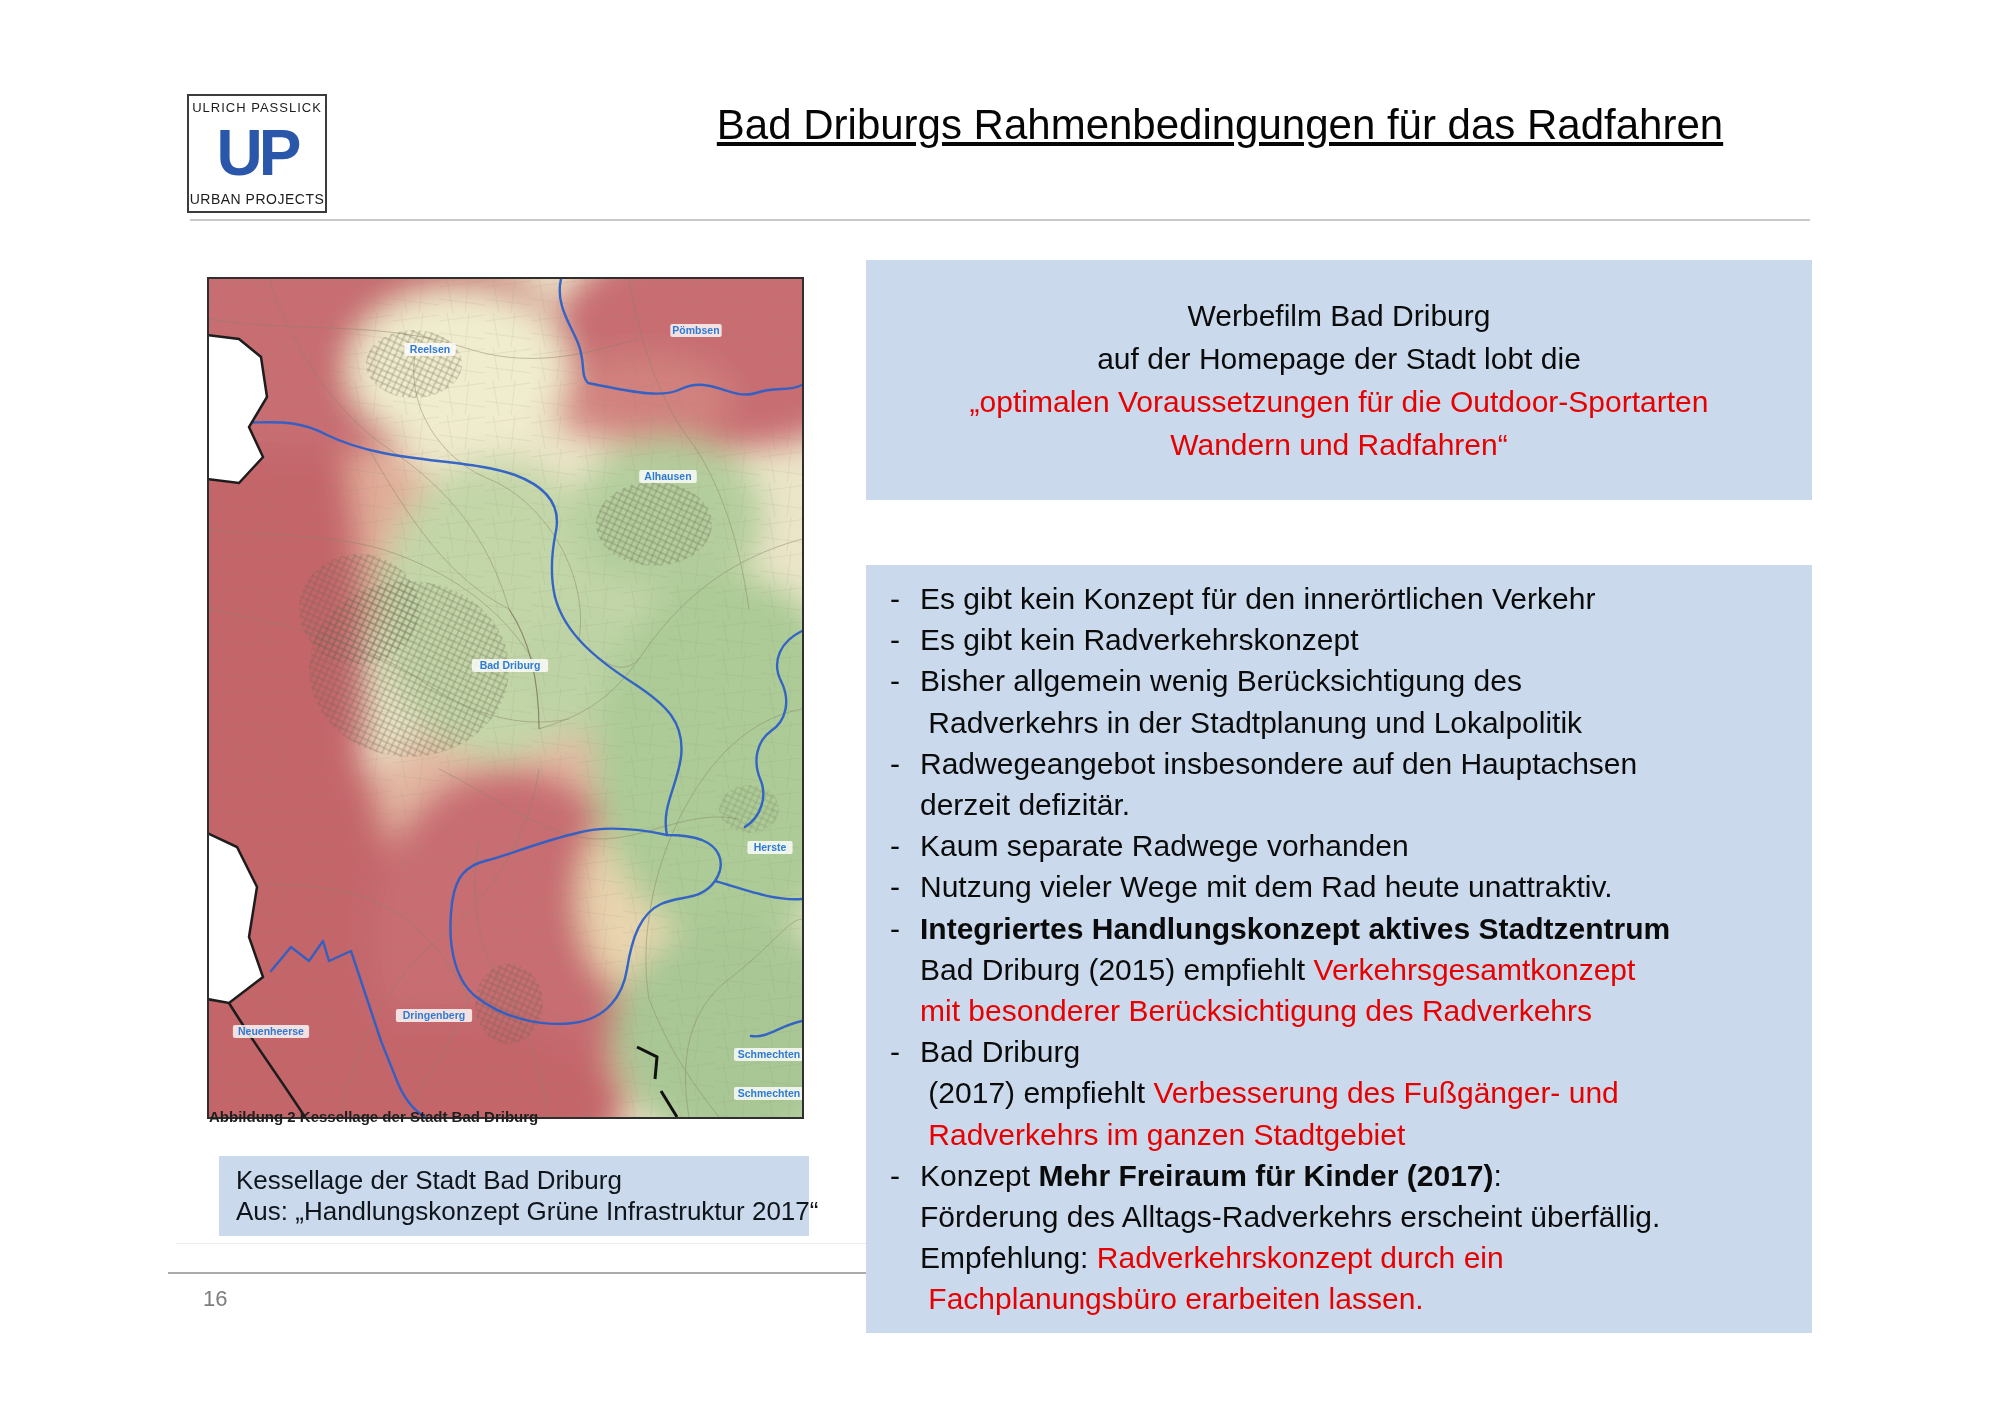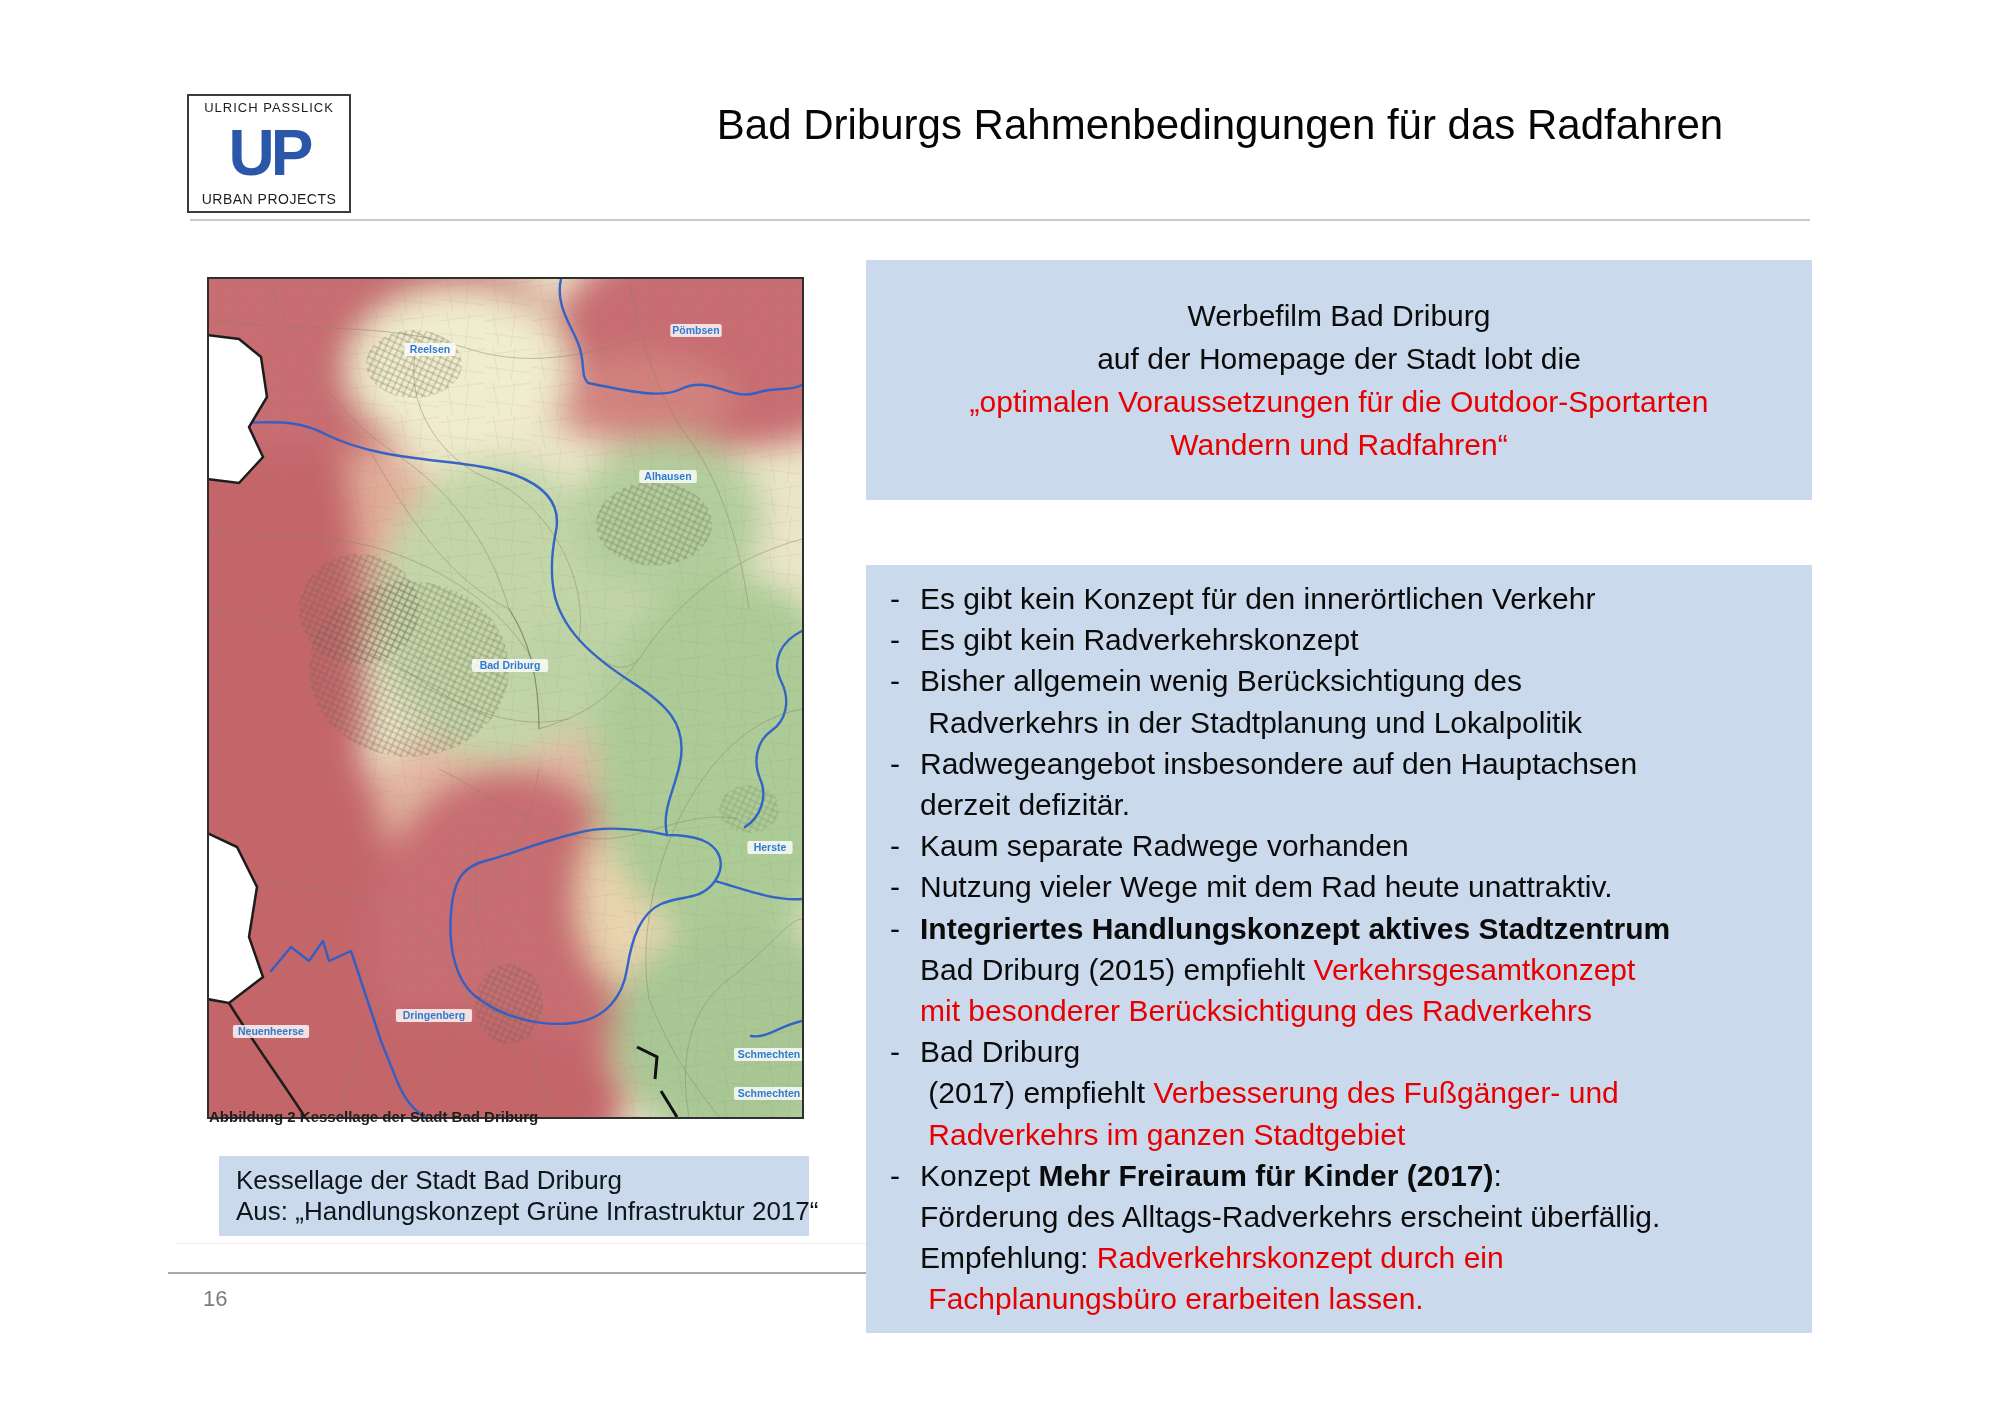--- a/index.html
+++ b/index.html
@@ -8,32 +8,32 @@
     --logoblue:#2b57ab;
     --ink:#0e0e0e;
   }
   html,body{margin:0;padding:0;background:#888;}
   #slide{
     position:relative;width:2000px;height:1413px;background:#ffffff;
     font-family:"Liberation Sans", sans-serif;color:var(--ink);overflow:hidden;
   }
   
   #logo{
-    position:absolute;left:187px;top:94px;width:164px;height:119px;
+    position:absolute;left:187px;top:94px;width:140px;height:119px;
     border:2px solid #3c3c3c;background:#fff;display:flex;flex-direction:column;
     align-items:center;justify-content:space-between;box-sizing:border-box;padding:4px 2px;
   }
   #logo .logo-top{font-size:13px;letter-spacing:1px;color:#1c1c1c;white-space:nowrap;}
   #logo .logo-up{font-size:64px;font-weight:bold;color:var(--logoblue);
     letter-spacing:-4px;line-height:.88;text-shadow:0 0 1px #fff;}
   #logo .logo-bottom{font-size:14px;letter-spacing:.5px;color:#1c1c1c;white-space:nowrap;}
   
   #title{
     position:absolute;left:620px;top:101px;width:1200px;text-align:center;
-    font-size:42px;color:#060606;white-space:nowrap;
+    font-size:42px;color:#060606;white-space:nowrap;text-decoration:underline;
   }
   .hline{position:absolute;background:#c9c9c9;}
   #header-line{left:190px;top:219px;width:1620px;height:2px;}
   #footer-line-light{left:176px;top:1243px;width:690px;height:1px;background:#ececec;}
   #footer-line{left:168px;top:1272px;width:698px;height:2px;background:#ababab;}
   #page-number{position:absolute;left:203px;top:1286px;font-size:22px;color:#7d7d7d;}
   
   #map-frame{
     position:absolute;left:207px;top:277px;width:593px;height:838px;
     border:2px solid #2f2f2f;box-sizing:content-box;background:#ece6c9;

